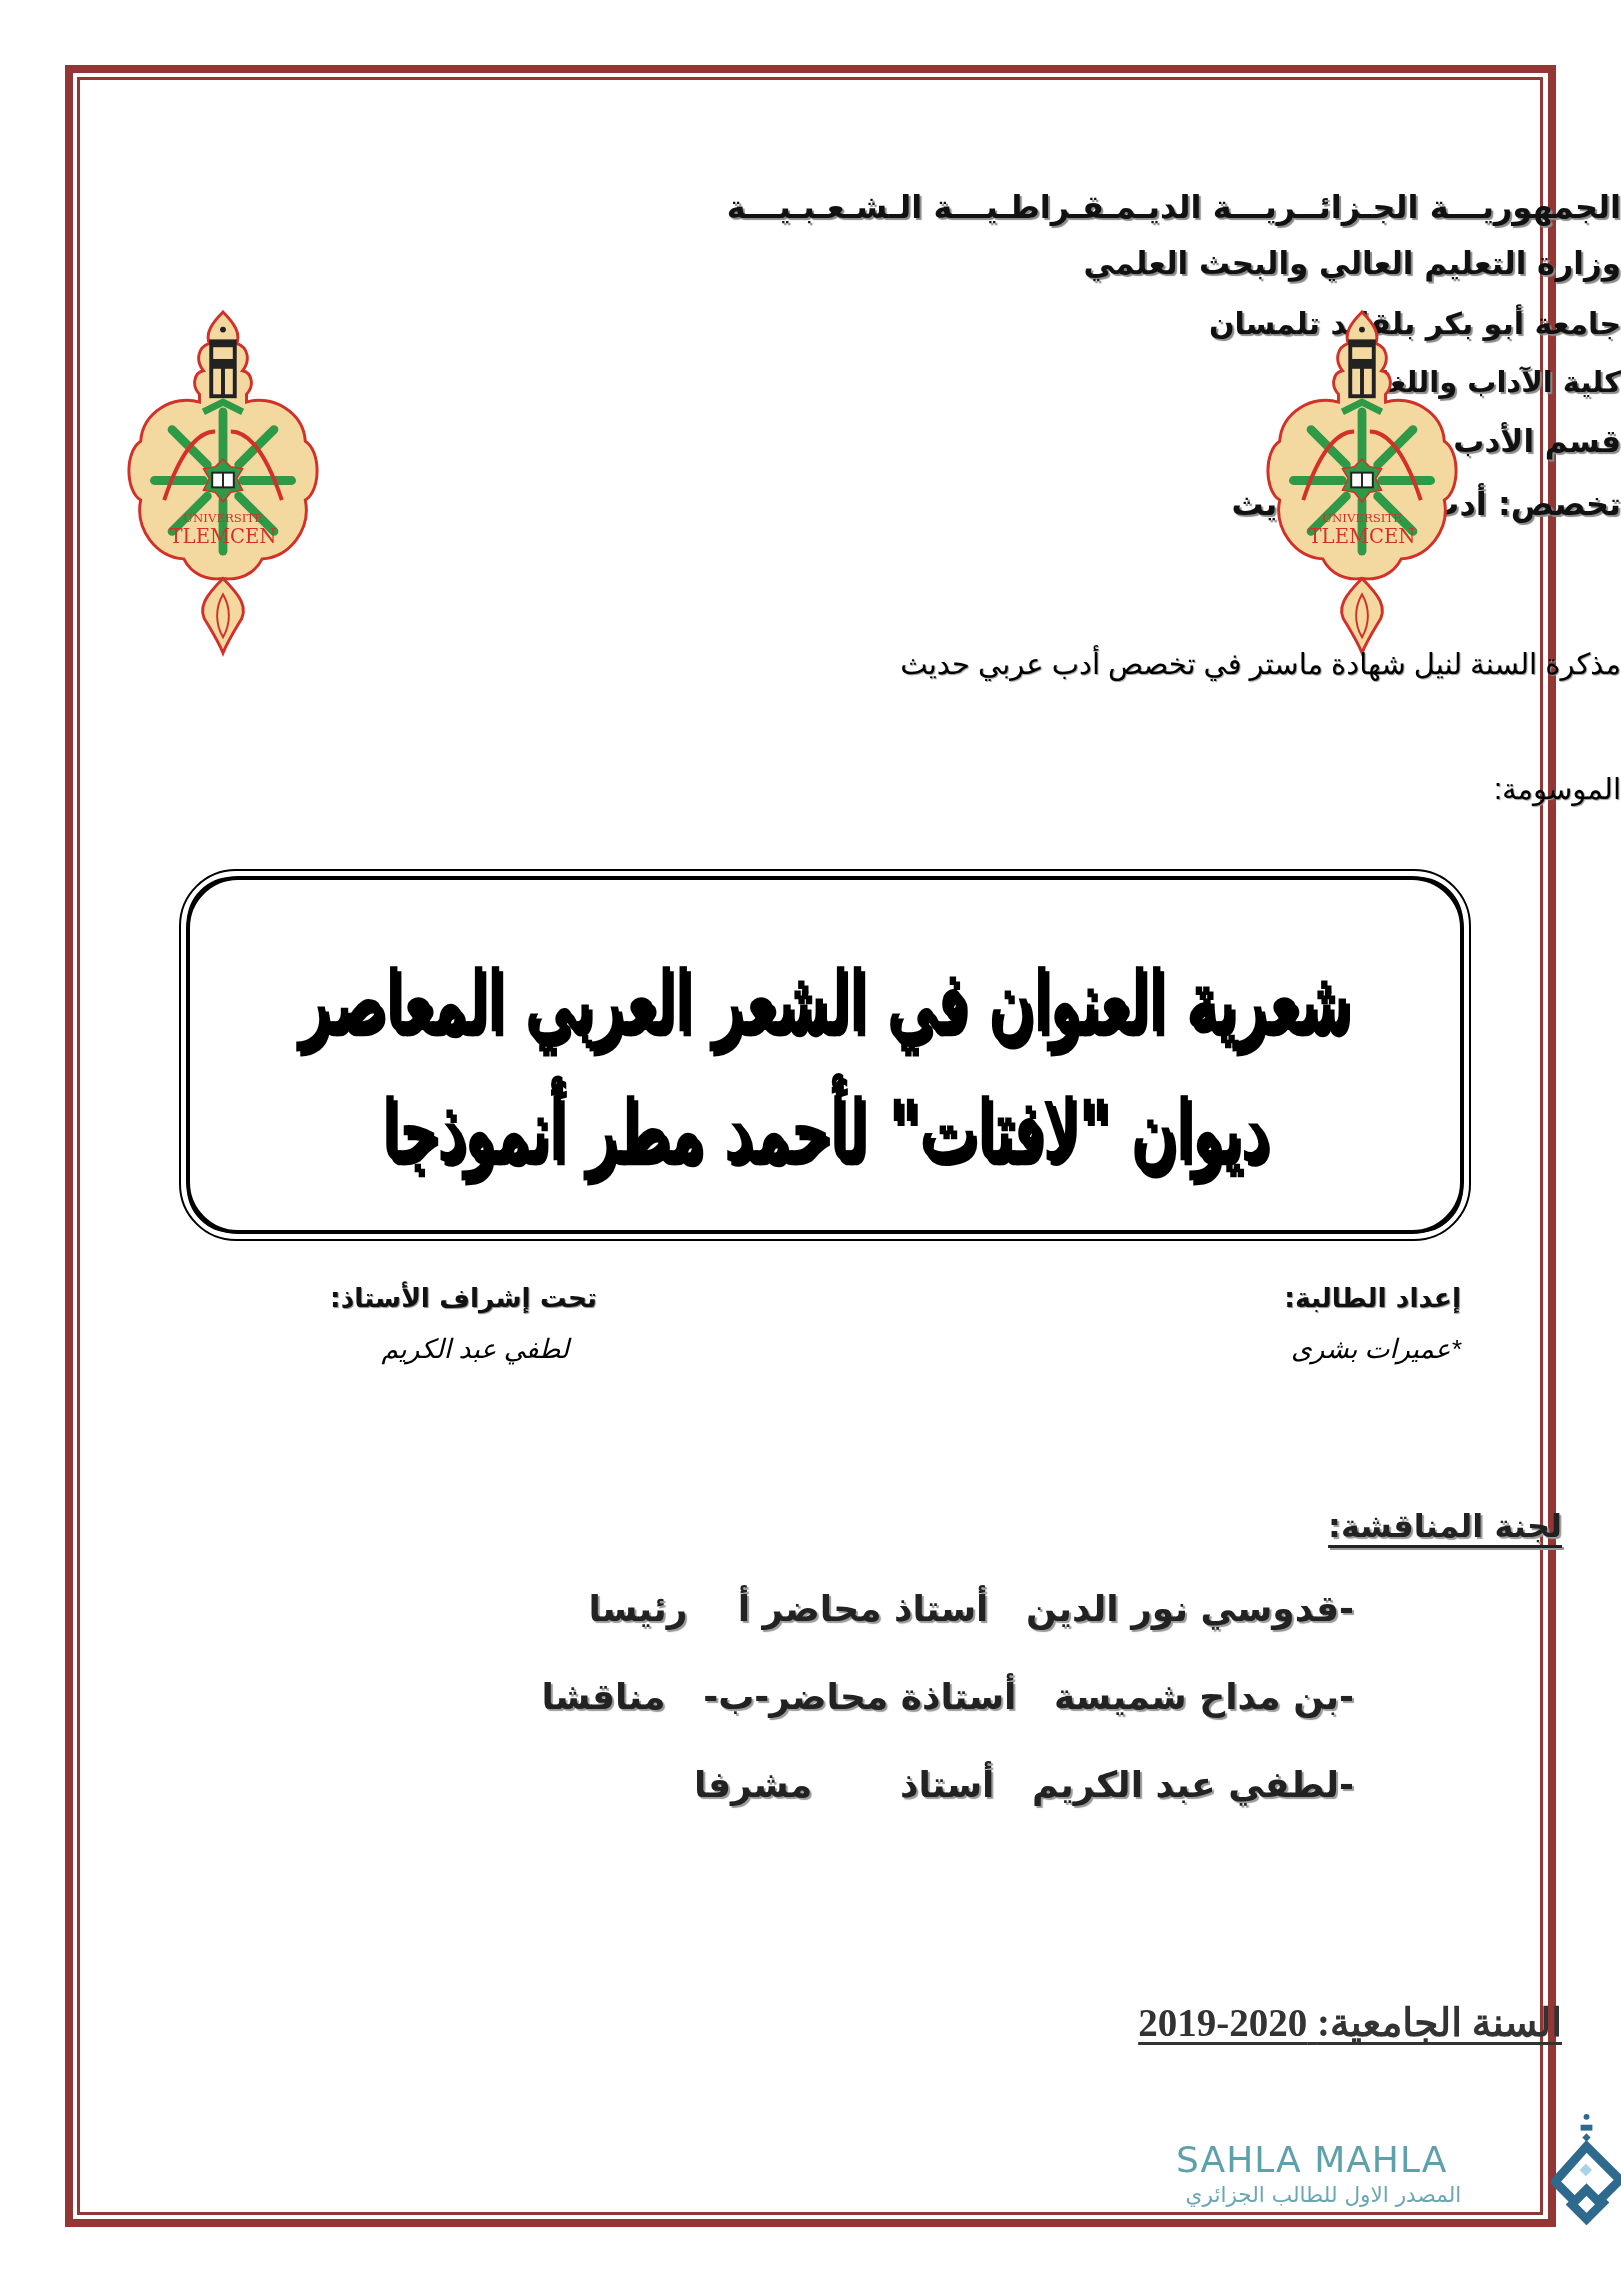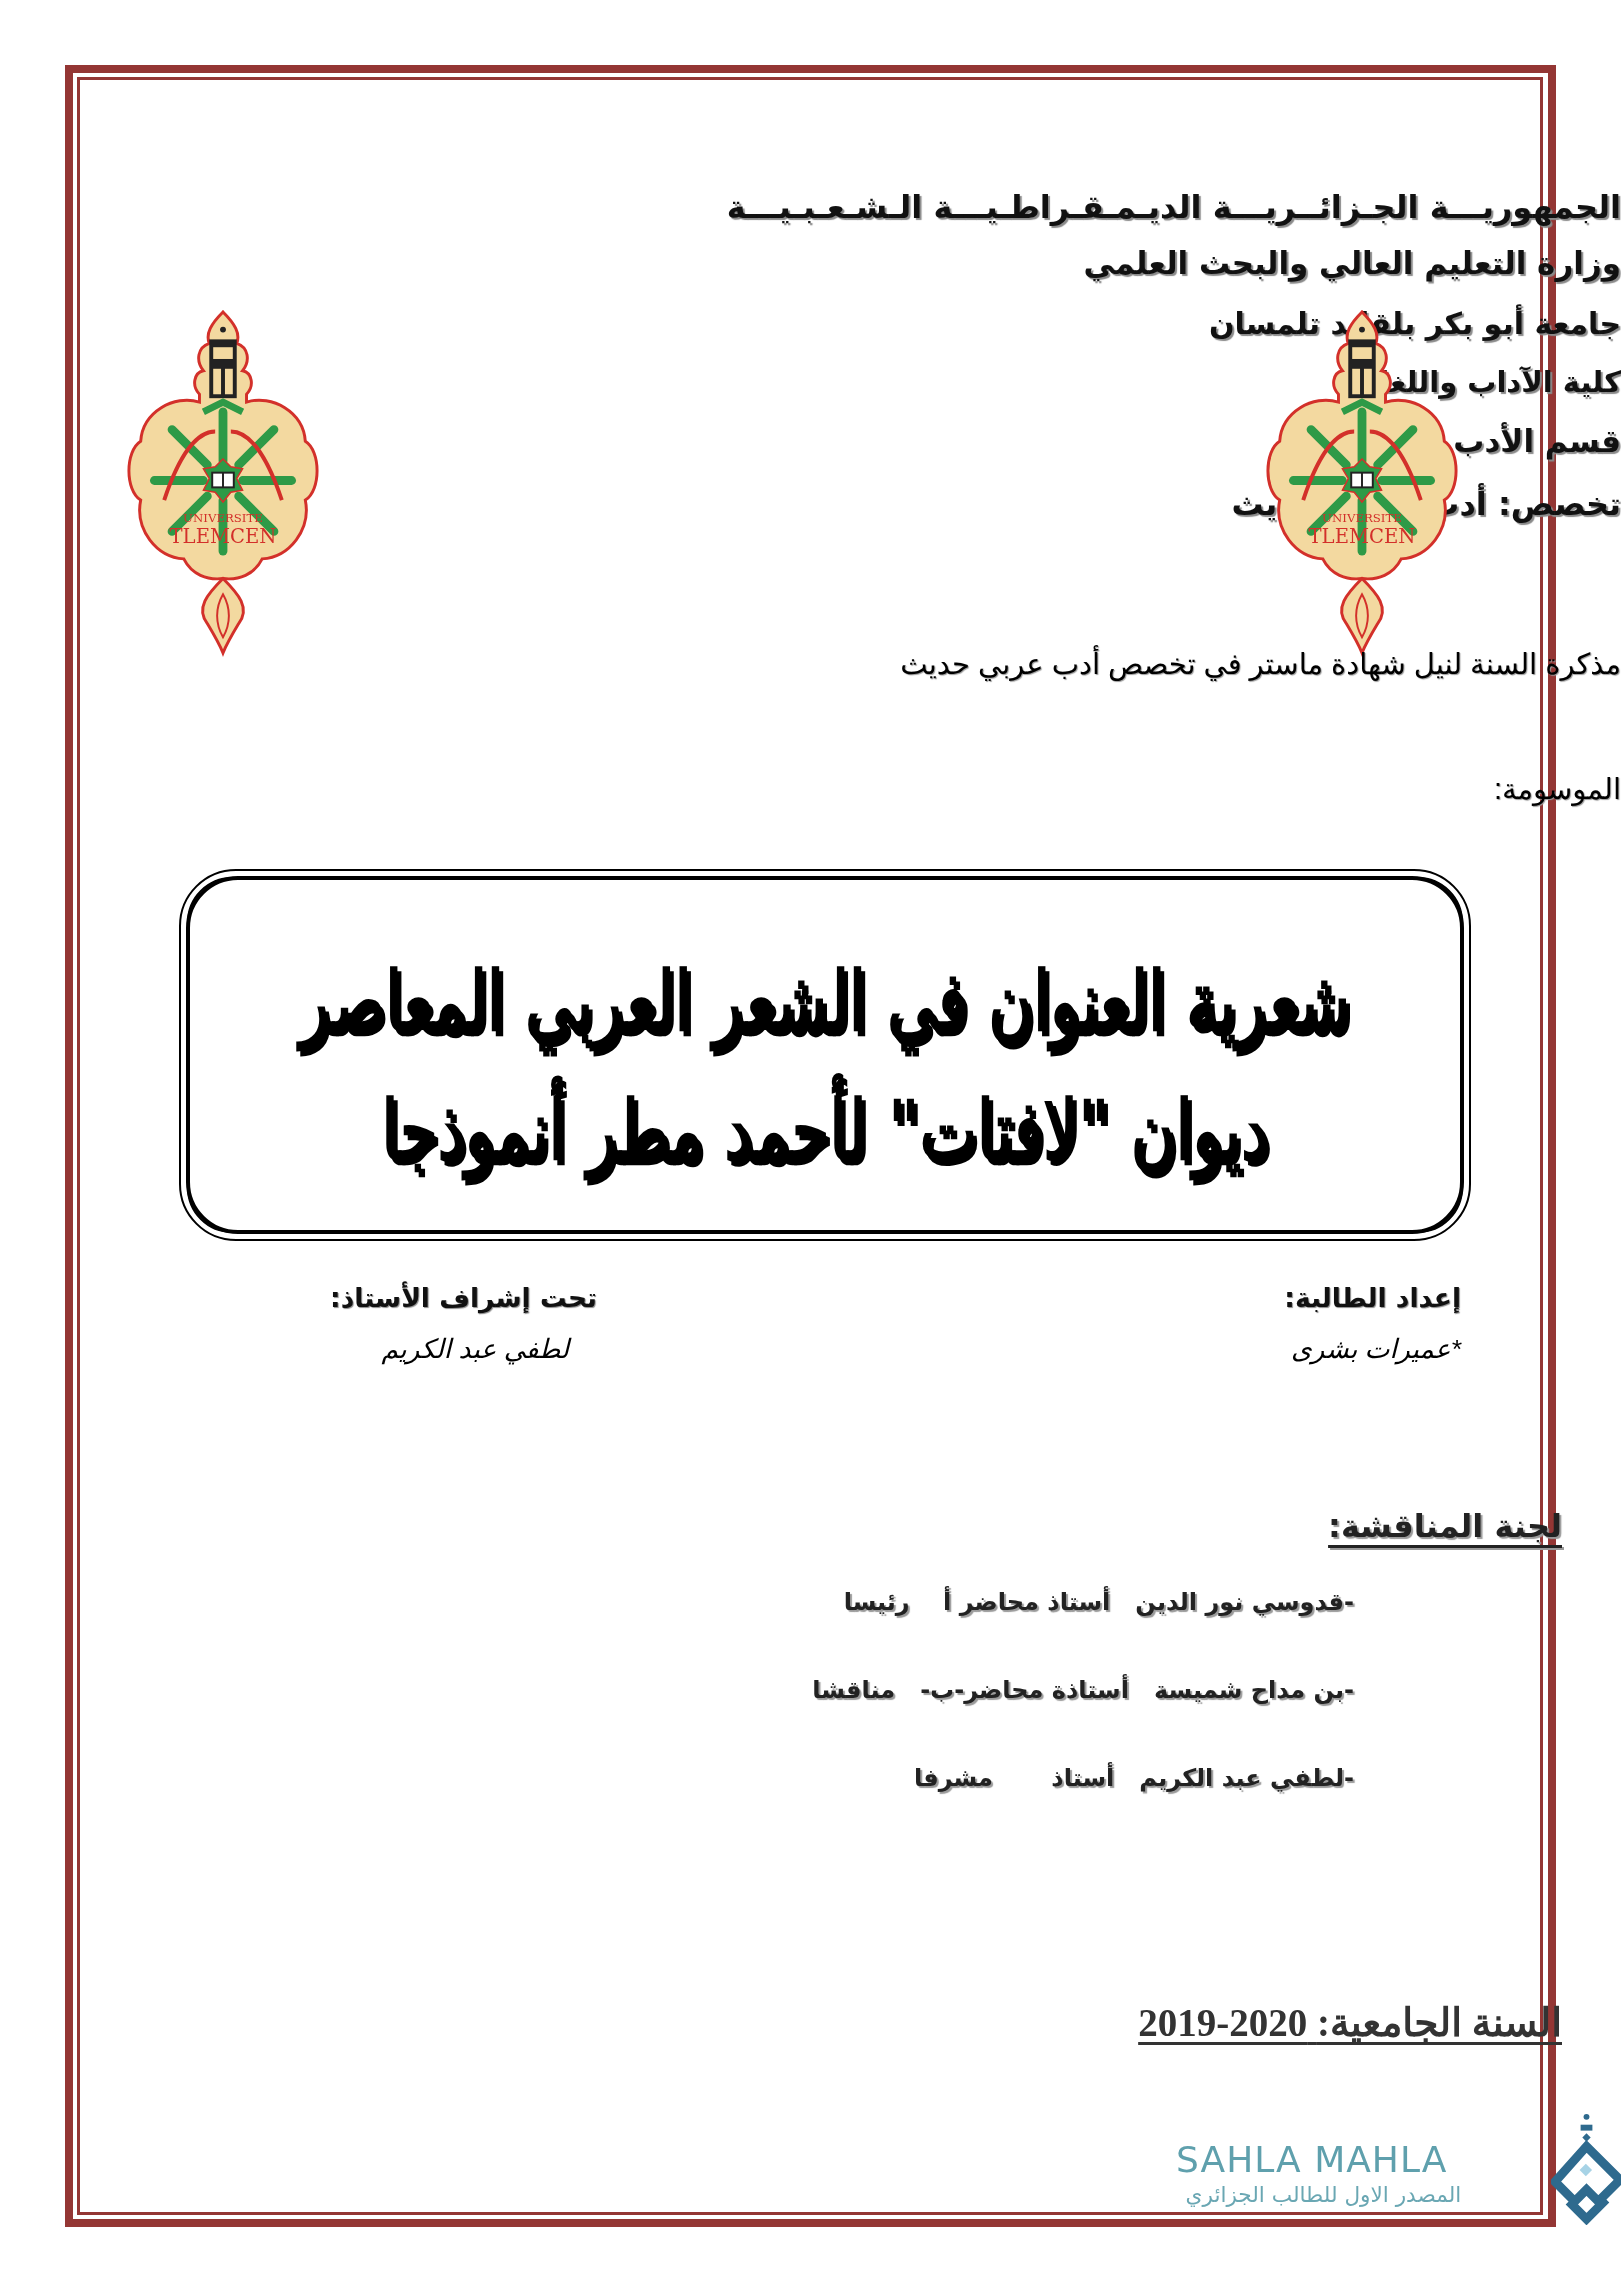--- a/index.html
+++ b/index.html
@@ -38,21 +38,21 @@
        text-shadow: 3.9px 3.9px 0 #000; letter-spacing: 1px; white-space: nowrap; transform: scaleY(1.35); }
   .title-1 { top: 94px; }
   .title-2 { top: 223px; }
   .col-label { font-weight: bold; font-size: 26.5px; direction: rtl; white-space: nowrap;
        text-shadow: 1px 1px 1px #8a8a8a; color: #111; }
   .col-value { font-size: 26.5px; direction: rtl; white-space: nowrap; font-family: "Liberation Sans", sans-serif; font-style: italic; }
   .committee-title { top: 1507px; font-size: 32px; font-weight: bold; color: #222;
        text-shadow: 2px 2px 1px #9a9a9a; }
   .committee-title span { text-decoration: underline; text-underline-offset: 7.8px; text-decoration-thickness: 2.9px; }
   .committee-line { position: absolute; right: 267px; direction: rtl; white-space: pre;
-       font-size: 24px; font-weight: bold; color: #222; text-shadow: 2px 2px 1px #9a9a9a; }
+       font-size: 36px; font-weight: bold; color: #222; text-shadow: 2px 2px 1px #9a9a9a; }
   .cl-1 { top: 1588px; }
   .cl-2 { top: 1676px; }
   .cl-3 { top: 1764px; }
   .year { top: 2000px; font-family: "Liberation Serif", serif; font-weight: bold; font-size: 39px; color: #333; }
   .year span.u { text-decoration: underline; text-decoration-thickness: 2.9px; text-underline-offset: 5.9px; }
   .wm { position: absolute; left: 1166px; top: 2139px; width: 392px; height: 78px; }
   .wm-title { position: absolute; left: 10px; top: 0; font-family: "DejaVu Sans", sans-serif;
        font-size: 36px; letter-spacing: 1px; color: #5fa0ad; white-space: nowrap; }
   .wm-sub { position: absolute; left: 19.6px; top: 43px; direction: rtl; font-family: "DejaVu Sans", sans-serif;
        font-size: 21.6px; color: #6aa7b3; white-space: nowrap; }

